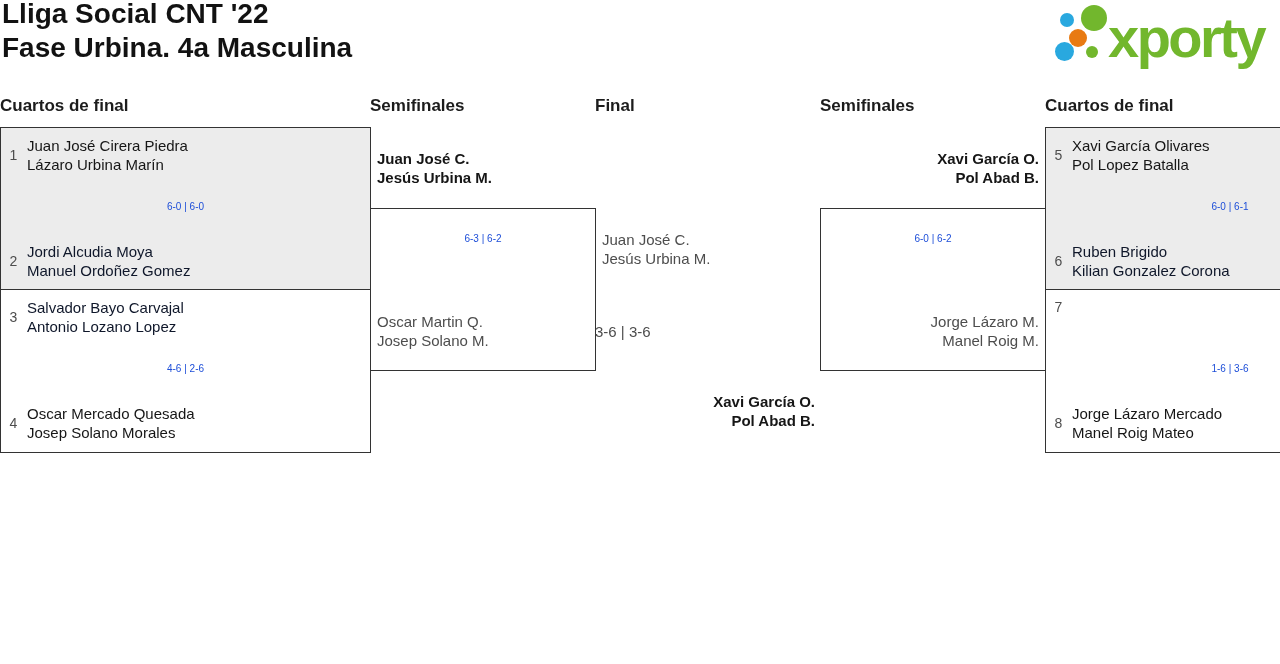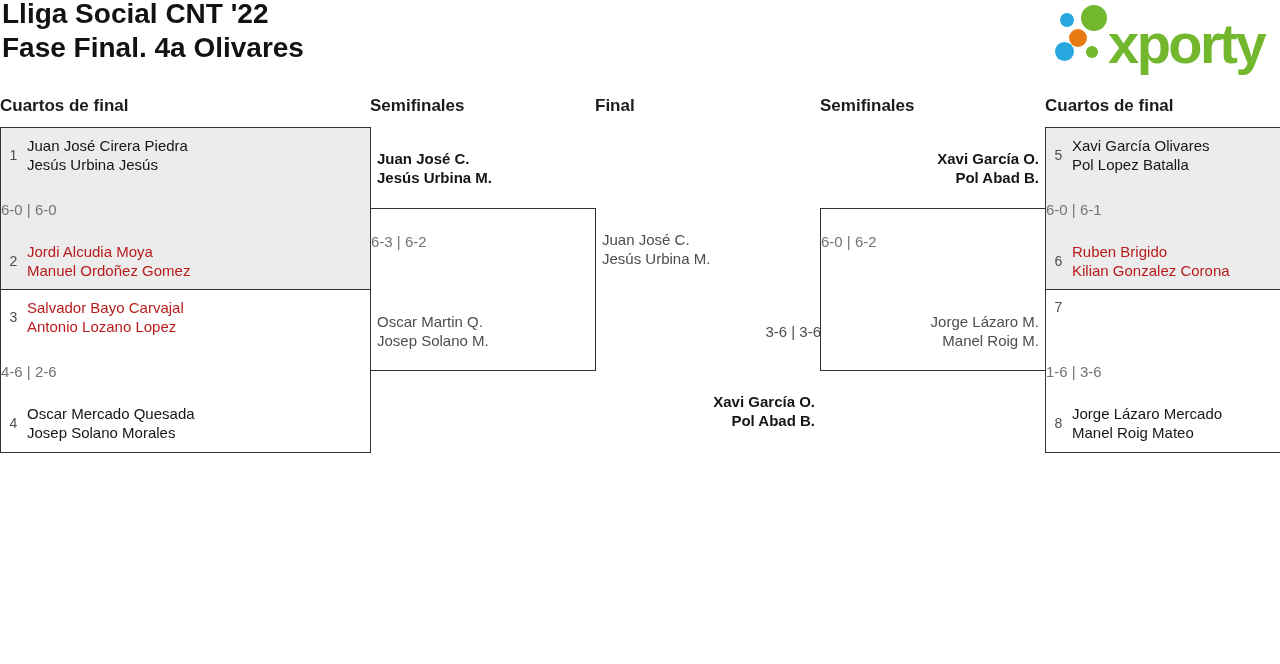--- a/index.html
+++ b/index.html
@@ -10,21 +10,21 @@
   .title{position:absolute;left:2px;top:-3px;font-size:28px;line-height:34px;font-weight:700;color:#121212}
 
   
   .logo{position:absolute;left:1048px;top:4px;width:232px;height:66px;cursor:pointer}
   .dot{position:absolute;border-radius:50%}
   .dot-b1{left:12px;top:9px;width:14px;height:14px;background:#29a8df}
   .dot-g1{left:33px;top:1px;width:26px;height:26px;background:#72b72d}
   .dot-o1{left:21px;top:25px;width:18px;height:18px;background:#e87a12}
   .dot-b2{left:7px;top:38px;width:19px;height:19px;background:#29a8df}
   .dot-g2{left:38px;top:42px;width:12px;height:12px;background:#72b72d}
-  .brand{position:absolute;left:60px;top:10px;font-size:56px;line-height:60px;font-weight:700;
+  .brand{position:absolute;left:60px;top:4px;font-size:56px;line-height:60px;font-weight:700;
          letter-spacing:-2.5px;color:#72b72d}
 
   
   .round-header{position:absolute;top:96px;font-size:17px;font-weight:600;text-align:left;color:#1c1c1c;white-space:nowrap}
   .rh1{left:0;width:371px}
   .rh2{left:370px;width:226px}
   .rh3{left:595px;width:226px}
   .rh4{left:820px;width:226px}
   .rh5{left:1045px;width:370px}
 
@@ -38,43 +38,43 @@
   .b-sfr{left:820px;top:208px;width:226px;height:163px}
   .b-qr1{left:1045px;top:127px;width:370px;height:163px}
   .b-qr2{left:1045px;top:290px;width:370px;height:163px}
 
   
   .team{position:absolute;display:flex;align-items:center;gap:8px;font-size:15px;line-height:19px;white-space:nowrap}
   .q-top{left:7px;top:8px}
   .q-bottom{left:7px;top:114px}
   .seed{color:#4d4d4d;font-size:14px;min-width:11px;text-align:center}
   .winner{font-weight:400;color:#161616}
-  .loser{font-weight:400;color:#b91c1c}
-  .score{position:absolute;left:0;width:100%;color:#737373;font-size:15px;white-space:nowrap}
+  .loser{font-weight:400;color:#0f172a}
+  .score{position:absolute;left:0;width:100%;text-align:center;color:#1d4ed8;font-size:10px;white-space:nowrap}
   .q-score{top:73px}
   .sf-score{top:24px}
   .sf-winner{position:absolute;top:-60px;font-size:15px;line-height:19px;font-weight:700;color:#161616;white-space:nowrap}
   .sf-loser{position:absolute;top:103px;font-size:15px;line-height:19px;color:#4d4d4d;white-space:nowrap}
   .al{left:6px;text-align:left}
   .ar{right:6px;text-align:right}
 
   
   .final-left{position:absolute;left:602px;top:230px;font-size:15px;line-height:19px;color:#4d4d4d;white-space:nowrap}
-  .final-score{position:absolute;left:595px;top:323px;width:226px;text-align:right;color:#4d4d4d;font-size:15px}
+  .final-score{position:absolute;left:595px;top:323px;width:226px;text-align:left;color:#4d4d4d;font-size:15px}
   .final-right{position:absolute;left:595px;top:392px;width:220px;text-align:right;font-weight:700;
                color:#161616;font-size:15px;line-height:19px}
 </style>
 </head>
 <body>
 
 <div class="screen">
 
   <div class="title">
     <div>Lliga Social CNT '22</div>
-    <div>Fase Final. 4a Olivares</div>
+    <div>Fase Urbina. 4a Masculina</div>
   </div>
 
   <div class="logo">
     <span class="dot dot-b1"></span>
     <span class="dot dot-g1"></span>
     <span class="dot dot-o1"></span>
     <span class="dot dot-b2"></span>
     <span class="dot dot-g2"></span>
     <span class="brand">xporty</span>
   </div>
@@ -83,21 +83,21 @@
   <div class="round-header rh2">Semifinales</div>
   <div class="round-header rh3">Final</div>
   <div class="round-header rh4">Semifinales</div>
   <div class="round-header rh5">Cuartos de final</div>
 
   <div class="box shaded b-ql1">
     <div class="team q-top">
       <span class="seed">1</span>
       <span class="winner">
         <div>Juan José Cirera Piedra</div>
-        <div>Jesús Urbina Jesús</div>
+        <div>Lázaro Urbina Marín</div>
       </span>
     </div>
     <div class="score q-score">6-0 | 6-0</div>
     <div class="team q-bottom">
       <span class="seed">2</span>
       <span class="loser">
         <div>Jordi Alcudia Moya</div>
         <div>Manuel Ordoñez Gomez</div>
       </span>
     </div>

